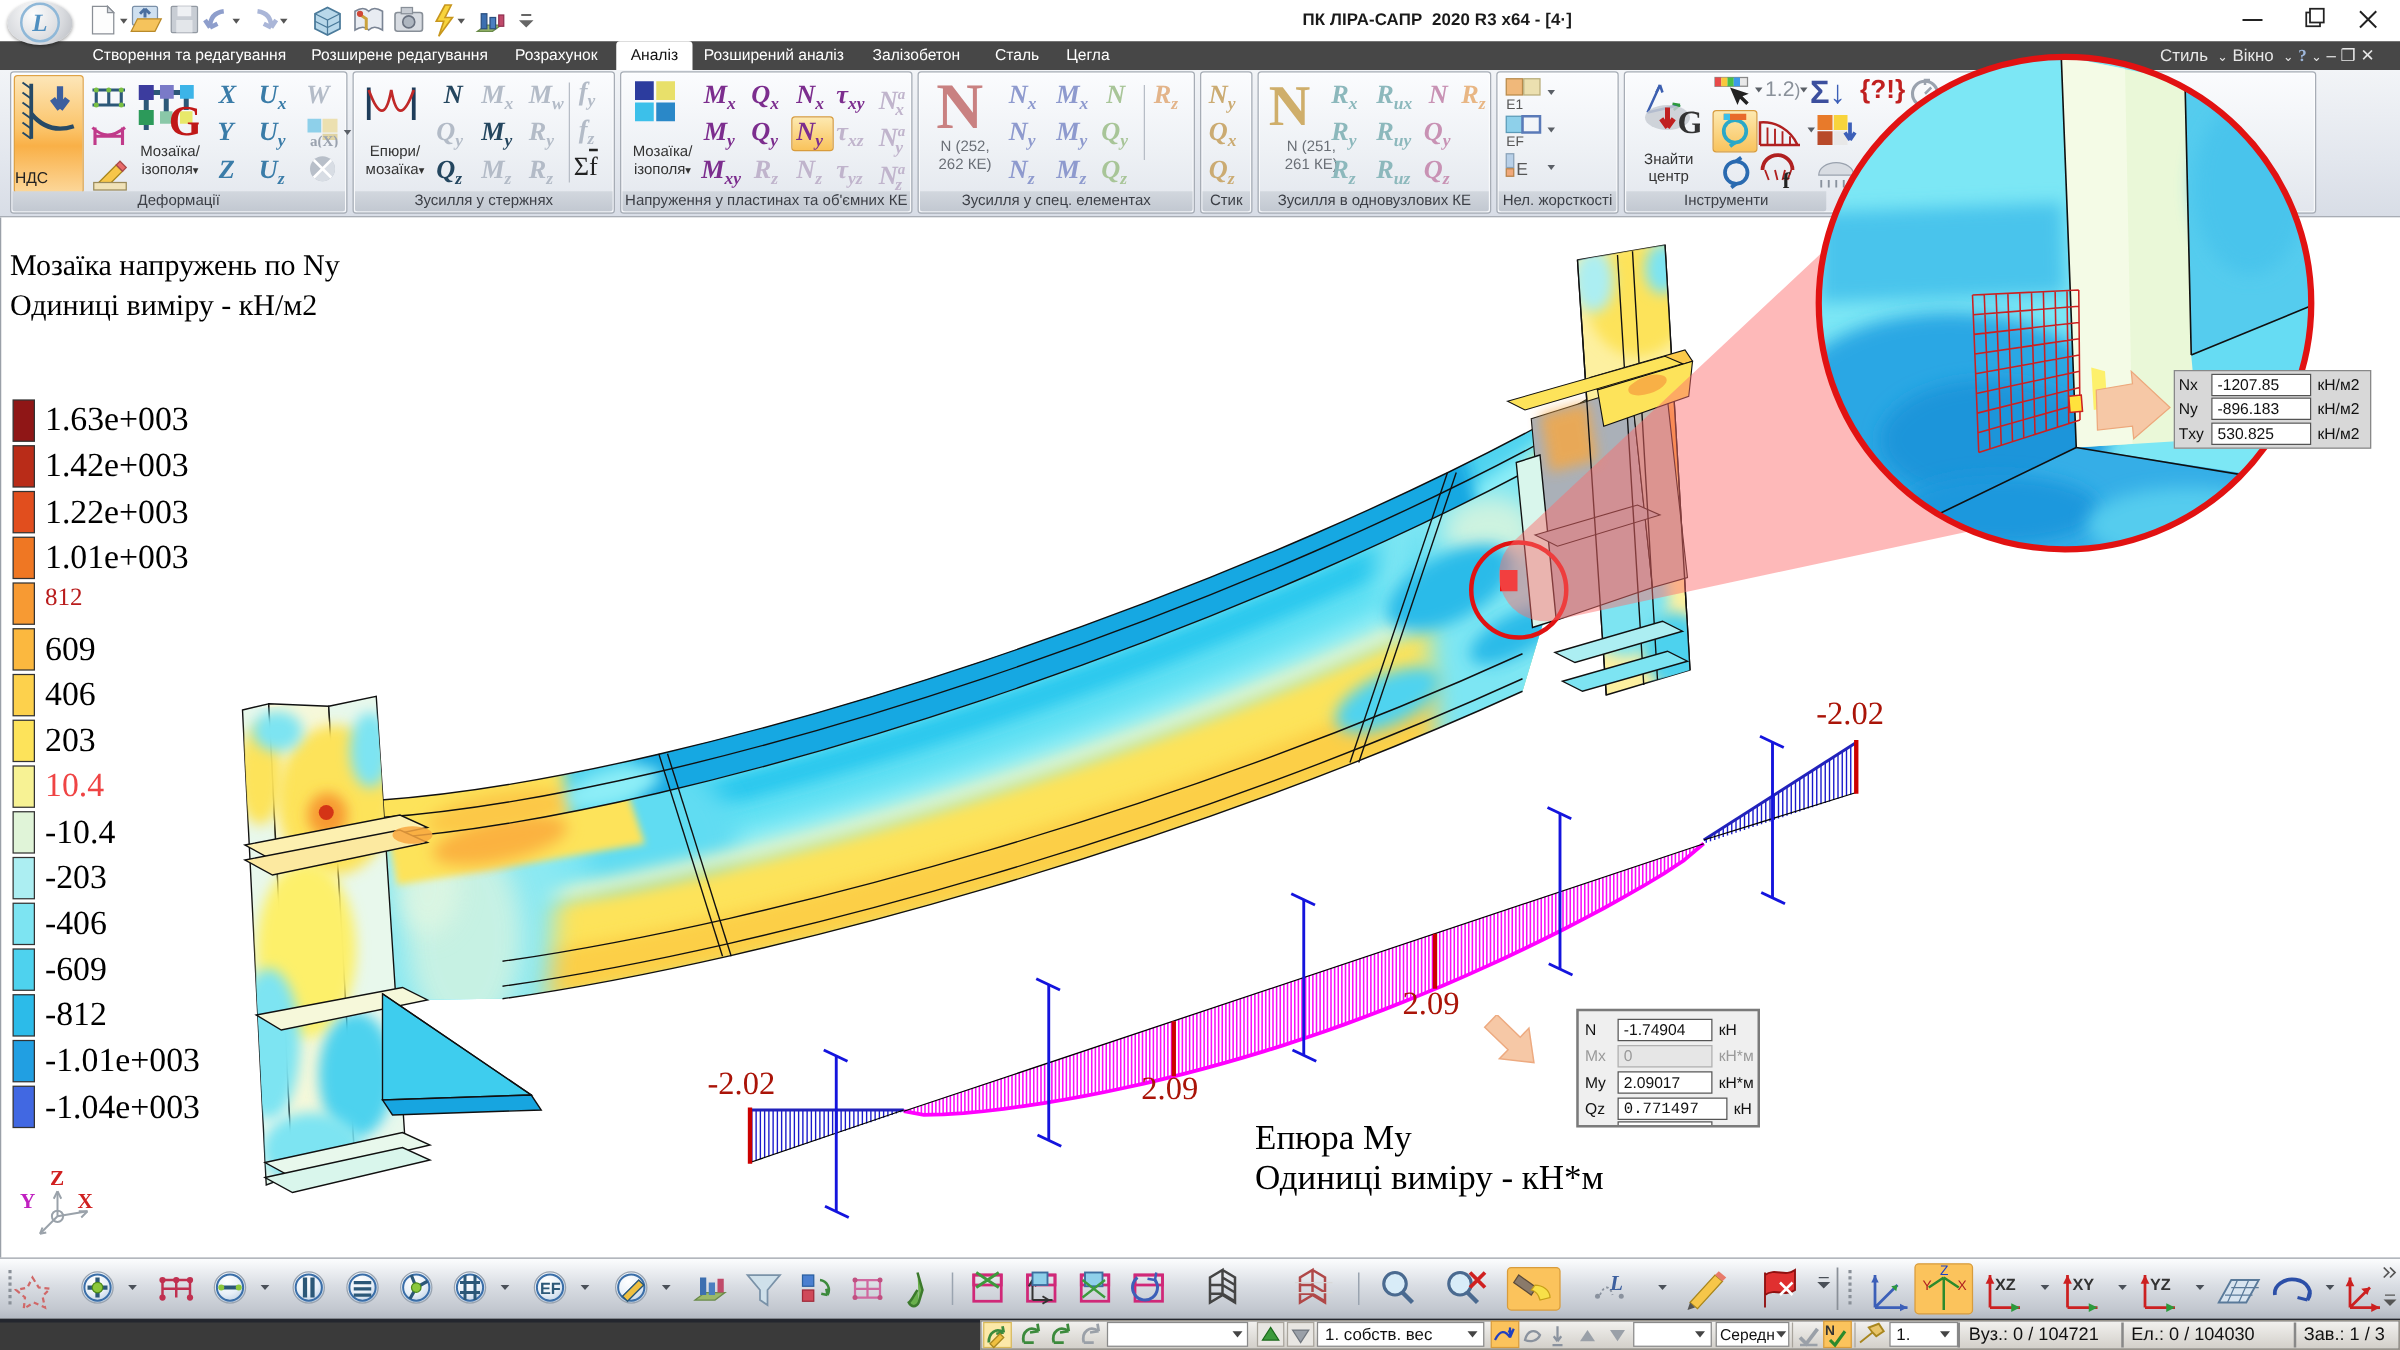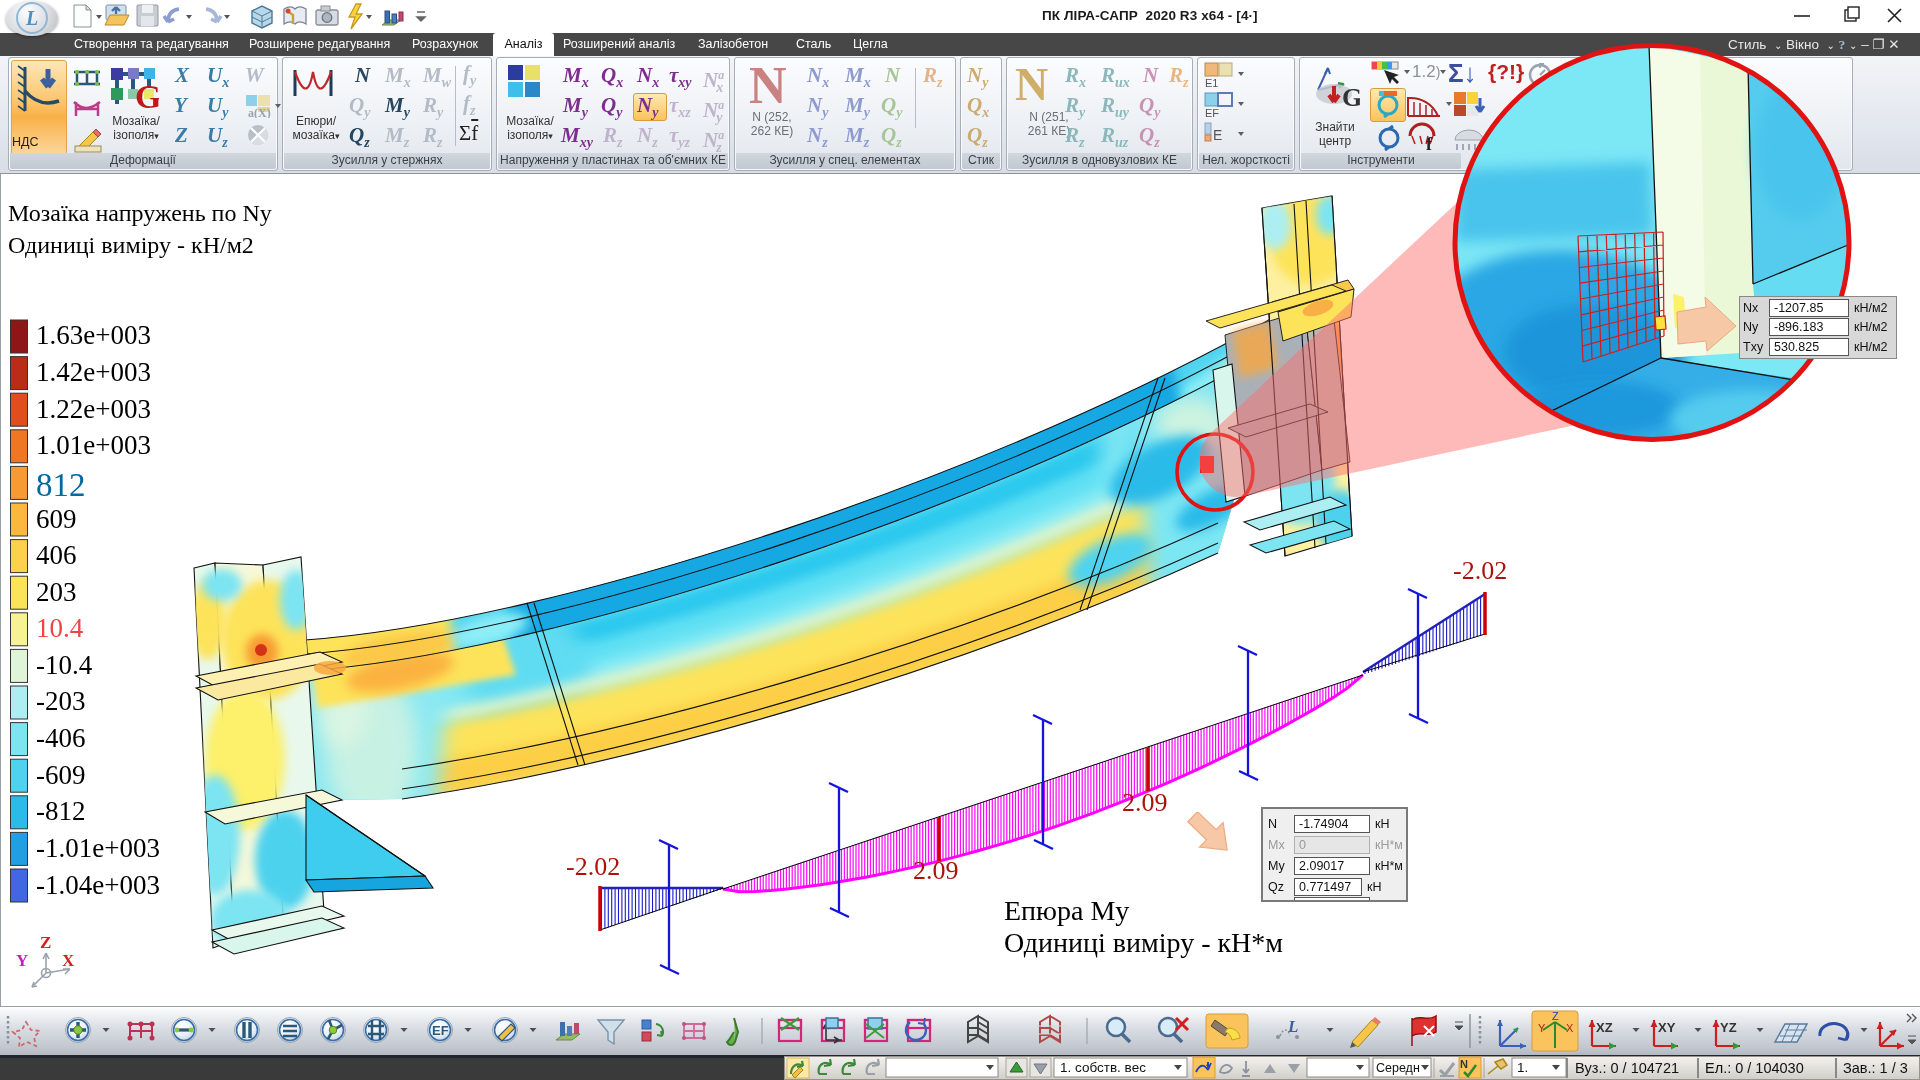--- a/index.html
+++ b/index.html
@@ -383,21 +383,21 @@
       <rect x="10.5" y="759.2" width="17" height="33.0" fill="#4ed2ee" stroke="#333" stroke-width="1"></rect>
       <rect x="10.5" y="795.8" width="17" height="33.0" fill="#2cbbe9" stroke="#333" stroke-width="1"></rect>
       <rect x="10.5" y="832.4" width="17" height="33.0" fill="#219fe2" stroke="#333" stroke-width="1"></rect>
       <rect x="10.5" y="869.0" width="17" height="33.0" fill="#4168e2" stroke="#333" stroke-width="1"></rect>
     </svg>
 <div class="abs" style="left:36px;top:0;z-index:3">
       <div class="abs ser" style="left:0;top:320px;font-size:27px;white-space:nowrap;color:#000">1.63e+003</div>
       <div class="abs ser" style="left:0;top:357px;font-size:27px;white-space:nowrap;color:#000">1.42e+003</div>
       <div class="abs ser" style="left:0;top:394px;font-size:27px;white-space:nowrap;color:#000">1.22e+003</div>
       <div class="abs ser" style="left:0;top:430px;font-size:27px;white-space:nowrap;color:#000">1.01e+003</div>
-      <div class="abs ser" style="left:0;top:467px;font-size:33px;white-space:nowrap;color:#0369a1">812</div>
+      <div class="abs ser" style="left:0;top:467px;font-size:20px;white-space:nowrap;color:#b91c1c">812</div>
       <div class="abs ser" style="left:0;top:504px;font-size:27px;white-space:nowrap;color:#000">609</div>
       <div class="abs ser" style="left:0;top:540px;font-size:27px;white-space:nowrap;color:#000">406</div>
       <div class="abs ser" style="left:0;top:577px;font-size:27px;white-space:nowrap;color:#000">203</div>
       <div class="abs ser" style="left:0;top:613px;font-size:27px;white-space:nowrap;color:#ef4444">10.4</div>
       <div class="abs ser" style="left:0;top:650px;font-size:27px;white-space:nowrap;color:#000">-10.4</div>
       <div class="abs ser" style="left:0;top:686px;font-size:27px;white-space:nowrap;color:#000">-203</div>
       <div class="abs ser" style="left:0;top:723px;font-size:27px;white-space:nowrap;color:#000">-406</div>
       <div class="abs ser" style="left:0;top:760px;font-size:27px;white-space:nowrap;color:#000">-609</div>
       <div class="abs ser" style="left:0;top:796px;font-size:27px;white-space:nowrap;color:#000">-812</div>
       <div class="abs ser" style="left:0;top:833px;font-size:27px;white-space:nowrap;color:#000">-1.01e+003</div>
@@ -660,21 +660,21 @@
         <div class="inp" style="width:76px;height:18px;line-height:16px;background:#e6e6e6;border:1px solid #b0b0b0;color:#9a9a9a">0</div>
         <div class="unit" style="color:#9a9a9a">кН*м</div>
       </div>
       <div class="row" style="height:21px">
         <div class="lbl" style="width:26px;color:#111">My</div>
         <div class="inp" style="width:76px;height:18px;line-height:16px;">2.09017</div>
         <div class="unit" style="color:#111">кН*м</div>
       </div>
       <div class="row" style="height:21px">
         <div class="lbl" style="width:26px;color:#111">Qz</div>
-        <div class="inp" style="width:68px;height:18px;line-height:16px;">0.771497</div>
+        <div class="inp" style="width:88px;height:18px;line-height:16px;font-family:Liberation Mono, monospace;">0.771497</div>
         <div class="unit" style="color:#111">кН</div>
       </div>
       <div class="inp" style="width:76px;height:8px;margin-left:26px"></div>
     </div>
 <svg class="abs" style="left:1180px;top:812px;z-index:8" width="70" height="75" viewBox="0 0 70 75">
 <g transform="rotate(44 25 25)">
         <path d="M2 12 L28 12 L28 2 L50 19 L28 36 L28 26 L2 26 Z" fill="#f6c8a6" stroke="#edaa80" stroke-width="1.2"></path>
       </g>
 </svg>
 <div id="toolbar" class="abs" style="border-top:1px solid #9aa0a8"></div>

